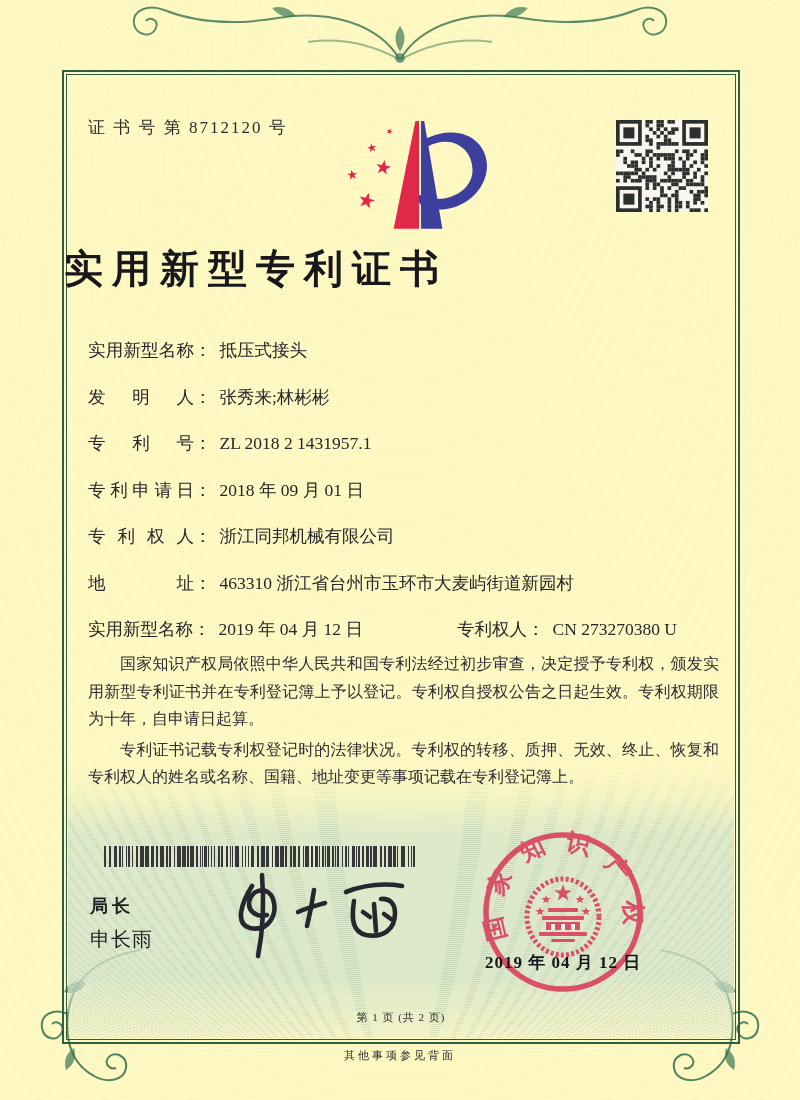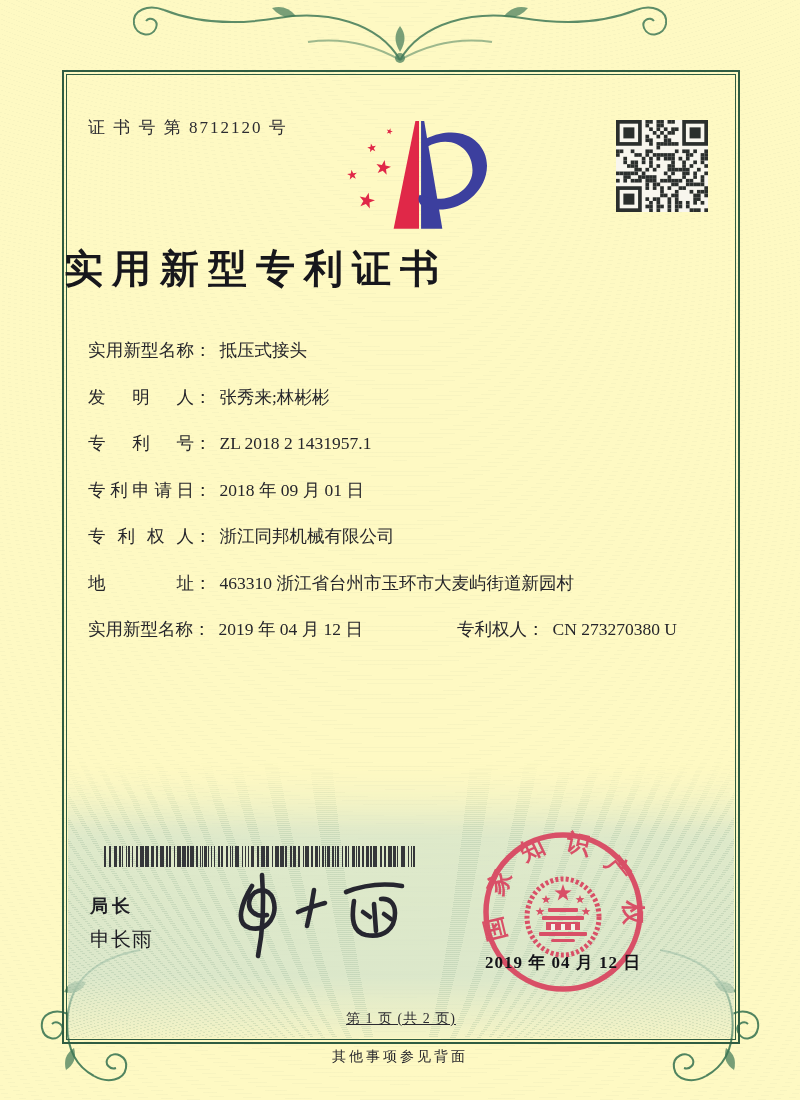--- a/index.html
+++ b/index.html
@@ -21,31 +21,31 @@
   .grant-right{position:absolute;left:369px;top:0;}
   .paras{left:24px;right:19px;top:578px;font-size:16px;line-height:27.5px;text-align:justify;color:#2d2d33;}
   .paras p{margin:0;text-indent:2em;}
   .paras p + p{margin-top:3px;}
   .barcode{left:38px;top:774px;width:318px;height:21px;}
   .signature{left:158px;top:798px;width:196px;height:92px;}
   .signer-title{left:26px;top:822px;font-size:18px;letter-spacing:4px;color:#1e1e24;font-weight:bold;}
   .signer-name{left:26px;top:854px;font-size:20px;letter-spacing:1px;color:#1e1e24;}
   .seal{left:416px;top:757px;width:166px;height:166px;}
   .seal-date{left:392px;top:879px;width:214px;text-align:center;font-size:17px;letter-spacing:1px;color:#141419;font-weight:600;}
-  .page-info{left:0;right:0;top:938px;text-align:center;font-size:14px;letter-spacing:1px;color:#2b2b30;text-decoration:underline;}
+  .page-info{left:0;right:0;top:938px;text-align:center;font-size:11px;letter-spacing:1px;color:#2b2b30;}
   .waves{left:4px;right:4px;top:688px;bottom:4px;pointer-events:none;
      background:
        repeating-radial-gradient(1200px 300px at 50% 118%,rgba(104,148,118,.17) 0 1.4px,rgba(104,148,118,0) 1.4px 8px),
        linear-gradient(to bottom,rgba(215,229,209,0) 0,rgba(211,227,204,.75) 28%,rgba(211,227,204,.8) 78%,rgba(215,229,209,.25) 100%);
      -webkit-mask:linear-gradient(to bottom,transparent,#000 24%,#000 100%);
      mask:linear-gradient(to bottom,transparent,#000 24%,#000 100%);}
   .orn-top{left:56px;top:2px;width:688px;height:66px;}
   .orn-bl{left:28px;top:944px;width:120px;height:150px;}
   .orn-br{right:28px;top:944px;width:120px;height:150px;transform:scaleX(-1);}
-  .back-note{position:absolute;left:0;right:0;top:1048px;text-align:center;font-size:14px;letter-spacing:3px;color:#27272c;}
+  .back-note{position:absolute;left:0;right:0;top:1048px;text-align:center;font-size:11px;letter-spacing:3px;color:#27272c;}
 </style>
 </head>
 <body>
 
 <div class="page">
   <div class="texture"></div>
 
   <svg class="abs orn-top" viewBox="0 0 688 66">
     <g fill="none" stroke="#417a58" stroke-width="2" opacity=".85">
       <path d="M344,58 C322,20 270,8 222,16 C174,24 138,20 108,8"></path>
@@ -343,20 +343,24 @@
       </div>
       <div class="frow">
         <span class="flabel">地址</span><span>：</span><span class="fvalue">463310 浙江省台州市玉环市大麦屿街道新园村</span>
       </div>
       <div class="frow">
         <span>实用新型名称</span><span>：</span><span class="fvalue">2019 年 04 月 12 日</span>
         <span class="grant-right"><span>专利权人</span><span>：</span><span class="fvalue">CN 273270380 U</span></span>
       </div>
     </div>
 
+    <div class="abs paras">
+      <p>国家知识产权局依照中华人民共和国专利法经过初步审查，决定授予专利权，颁发实用新型专利证书并在专利登记簿上予以登记。专利权自授权公告之日起生效。专利权期限为十年，自申请日起算。</p>
+      <p>专利证书记载专利权登记时的法律状况。专利权的转移、质押、无效、终止、恢复和专利权人的姓名或名称、国籍、地址变更等事项记载在专利登记簿上。</p>
+    </div>
 
     <svg class="abs barcode" viewBox="0 0 318 21" preserveAspectRatio="none">
       <g id="barcode-bars" fill="#35373a">
           <rect x="2" y="0" width="2" height="21"></rect>
           <rect x="7" y="0" width="2" height="21"></rect>
           <rect x="12" y="0" width="3" height="21"></rect>
           <rect x="17" y="0" width="2" height="21"></rect>
           <rect x="20" y="0" width="1" height="21"></rect>
           <rect x="24" y="0" width="1" height="21"></rect>
           <rect x="26" y="0" width="2" height="21"></rect>

